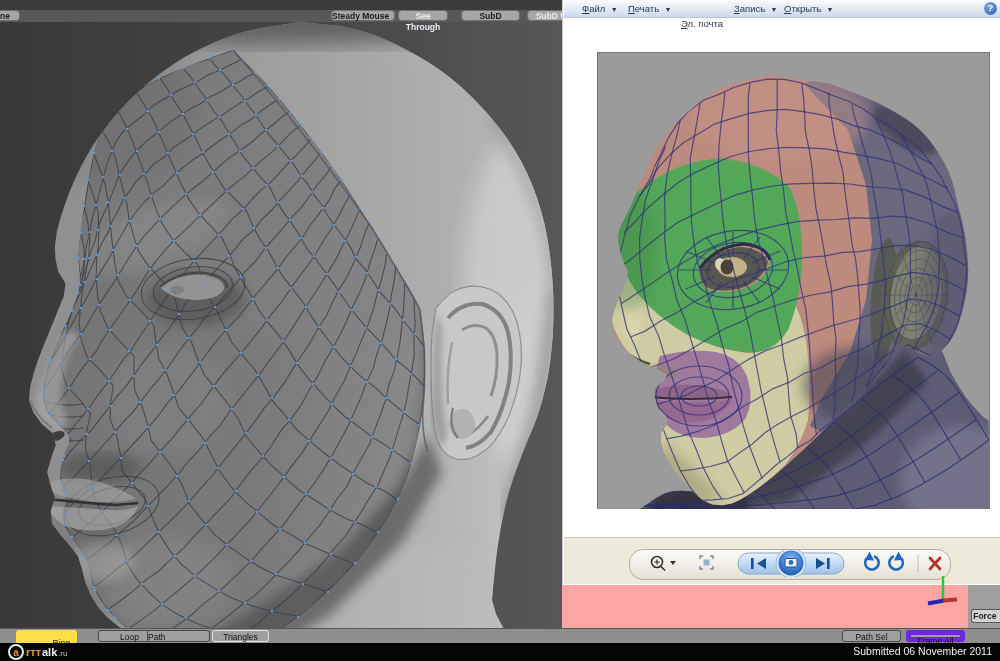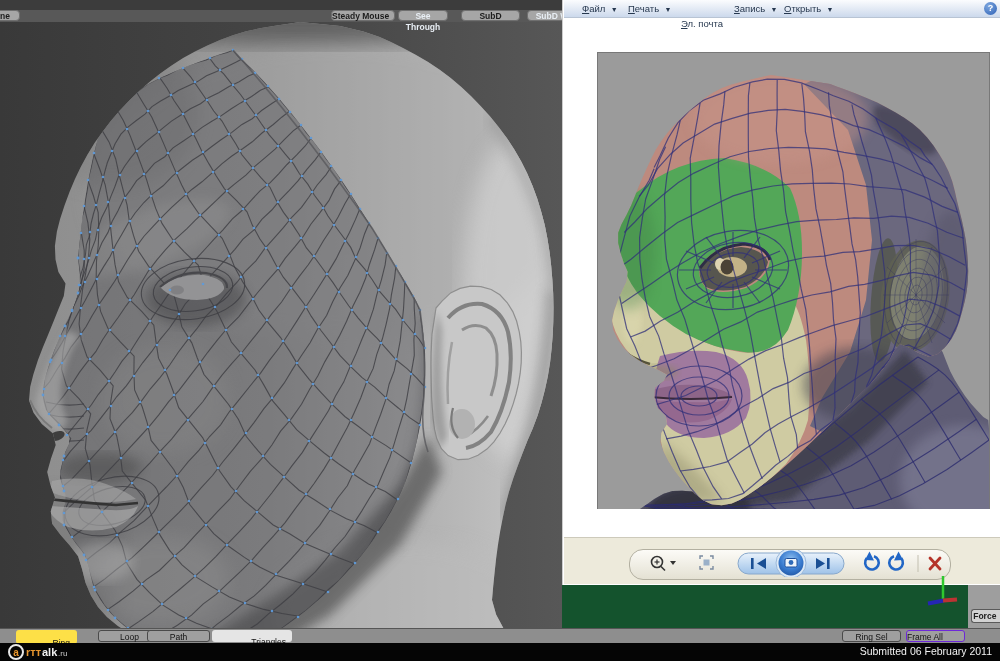--- a/index.html
+++ b/index.html
@@ -434,21 +434,21 @@
           <path d="M271.2,8.2 A6.8,6.8 0 1,1 264,6.2" fill="none" stroke="#2166c6" stroke-width="2.6"></path>
           <path d="M268.5,1.5 l4.5,8.5 -9,0.5 z" fill="#2166c6"></path>
           <line x1="288" y1="5" x2="288" y2="22" stroke="#c2bfb0" stroke-width="1"></line>
           <g stroke="#b5342a" stroke-width="2.8" stroke-linecap="round">
             <line x1="300" y1="8" x2="310" y2="19"></line>
             <line x1="310" y1="8" x2="300" y2="19"></line>
           </g>
         </svg></div>
     </div>
   </div>
-<div style="position:absolute;left:562px;top:585px;width:438px;height:43px;background:#14532d">
+<div style="position:absolute;left:562px;top:585px;width:438px;height:43px;background:#fca5a5">
     <div style="position:absolute;right:0;top:0;width:32px;height:43px;background:#9e9e9e"></div>
     <div style="position:absolute;right:0;top:24px;width:29px;height:14px;background:#d2d2d2;border:1px solid #5a5a5a;border-right:none;border-radius:3px 0 0 3px;font:bold 8.5px 'Liberation Sans',sans-serif;color:#222;text-align:center;line-height:13px;box-sizing:border-box">Force&nbsp;</div>
   </div>
 <svg width="44" height="36" style="position:absolute;left:924px;top:574px">
     <line x1="19" y1="2" x2="19" y2="27" stroke="#2ec82e" stroke-width="2.5"></line>
     <line x1="20" y1="26.5" x2="4" y2="29.5" stroke="#2525b4" stroke-width="4"></line>
     <line x1="19" y1="26.5" x2="33" y2="25.5" stroke="#bb3333" stroke-width="4"></line>
   </svg>
 <svg width="391" height="455" viewBox="598 54 391 455" style="position:absolute;left:598px;top:54px">
 <defs>
@@ -577,26 +577,26 @@
 <path d="M916,295 L900,247"></path>
 <path d="M916,295 L916,239"></path>
 <path d="M916,295 L932,247"></path>
 <path d="M916,295 L945,267"></path>
 </g>
 </g>
 </svg>
 <div style="position:absolute;left:0;top:628px;width:1000px;height:15px;background:#8e8e8e;border-top:1px solid #555;box-sizing:border-box">
     <div style="position:absolute;left:16px;top:1px;width:61px;height:12px;background:#5eead4;border:7px solid #fde047;border-radius:3px;font:8.5px 'Liberation Sans',sans-serif;color:#111;text-align:right;line-height:12px;box-sizing:border-box">Ring</div>
     <div style="position:absolute;left:98px;top:1px;width:63px;height:12px;background:#9f9f9f;border:1px solid #4a4a4a;border-radius:3px;font:8.5px 'Liberation Sans',sans-serif;color:#111;text-align:center;line-height:12px;box-sizing:border-box">Loop</div>
-    <div style="position:absolute;left:147px;top:1px;width:63px;height:12px;background:#9f9f9f;border:1px solid #4a4a4a;border-radius:3px;font:8.5px 'Liberation Sans',sans-serif;color:#111;text-align:center;line-height:12px;box-sizing:border-box">Path</div>
-    <div style="position:absolute;left:212px;top:1px;width:80px;height:12px;background:#9f9f9f;border:6px solid #e5e5e5;border-radius:3px;font:8.5px 'Liberation Sans',sans-serif;color:#111;text-align:right;line-height:12px;box-sizing:border-box">Triangles</div>
-    <div style="position:absolute;left:842px;top:1px;width:59px;height:12px;background:#9f9f9f;border:1px solid #4a4a4a;border-radius:3px;font:8.5px 'Liberation Sans',sans-serif;color:#111;text-align:center;line-height:12px;box-sizing:border-box">Ring Sel</div>
-    <div style="position:absolute;left:906px;top:1px;width:59px;height:12px;background:#9f9f9f;border:1px solid #6d28d9;border-radius:3px;font:8.5px 'Liberation Sans',sans-serif;color:#111;text-align:left;line-height:12px;box-sizing:border-box">Frame All</div>
+    <div style="position:absolute;left:147px;top:1px;width:63px;height:12px;background:#9f9f9f;border:1px solid #4a4a4a;border-radius:3px;font:8.5px 'Liberation Sans',sans-serif;color:#111;line-height:12px;box-sizing:border-box">Path</div>
+    <div style="position:absolute;left:212px;top:1px;width:57px;height:12px;background:#9f9f9f;border:1px solid #e5e5e5;border-radius:3px;font:8.5px 'Liberation Sans',sans-serif;color:#111;text-align:center;line-height:12px;box-sizing:border-box">Triangles</div>
+    <div style="position:absolute;left:842px;top:1px;width:59px;height:12px;background:#9f9f9f;border:1px solid #4a4a4a;border-radius:3px;font:8.5px 'Liberation Sans',sans-serif;color:#111;text-align:center;line-height:12px;box-sizing:border-box">Path Sel</div>
+    <div style="position:absolute;left:906px;top:1px;width:59px;height:12px;background:#9f9f9f;border:5px solid #6d28d9;border-radius:3px;font:8.5px 'Liberation Sans',sans-serif;color:#111;text-align:center;line-height:12px;box-sizing:border-box">Frame All</div>
   </div>
 <div style="position:absolute;left:0;top:643px;width:1000px;height:18px;background:#050505">
     <svg width="180" height="18" style="position:absolute;left:4px;top:0">
       <circle cx="12" cy="9" r="7" fill="none" stroke="#e8e8e8" stroke-width="2"></circle>
       <text x="12" y="12.5" font-family="Liberation Sans,sans-serif" font-size="10" font-weight="bold" fill="#e8962e" text-anchor="middle">a</text>
       <text x="22" y="13" font-family="Liberation Sans,sans-serif" font-size="11" font-weight="bold" fill="#e8962e">rтт</text>
       <text x="38" y="13" font-family="Liberation Sans,sans-serif" font-size="11" font-weight="bold" fill="#f0f0f0">alk</text>
       <text x="54" y="13" font-family="Liberation Sans,sans-serif" font-size="8" fill="#cccccc">.ru</text>
     </svg>
-    <div style="position:absolute;right:8px;top:2px;font:10.5px 'Liberation Sans',sans-serif;color:#f2f2f2">Submitted 06 February 2011</div>
+    <div style="position:absolute;right:8px;top:2px;font:10.5px 'Liberation Sans',sans-serif;color:#f2f2f2">Submitted 06 November 2011</div>
   </div>
 </body></html>

